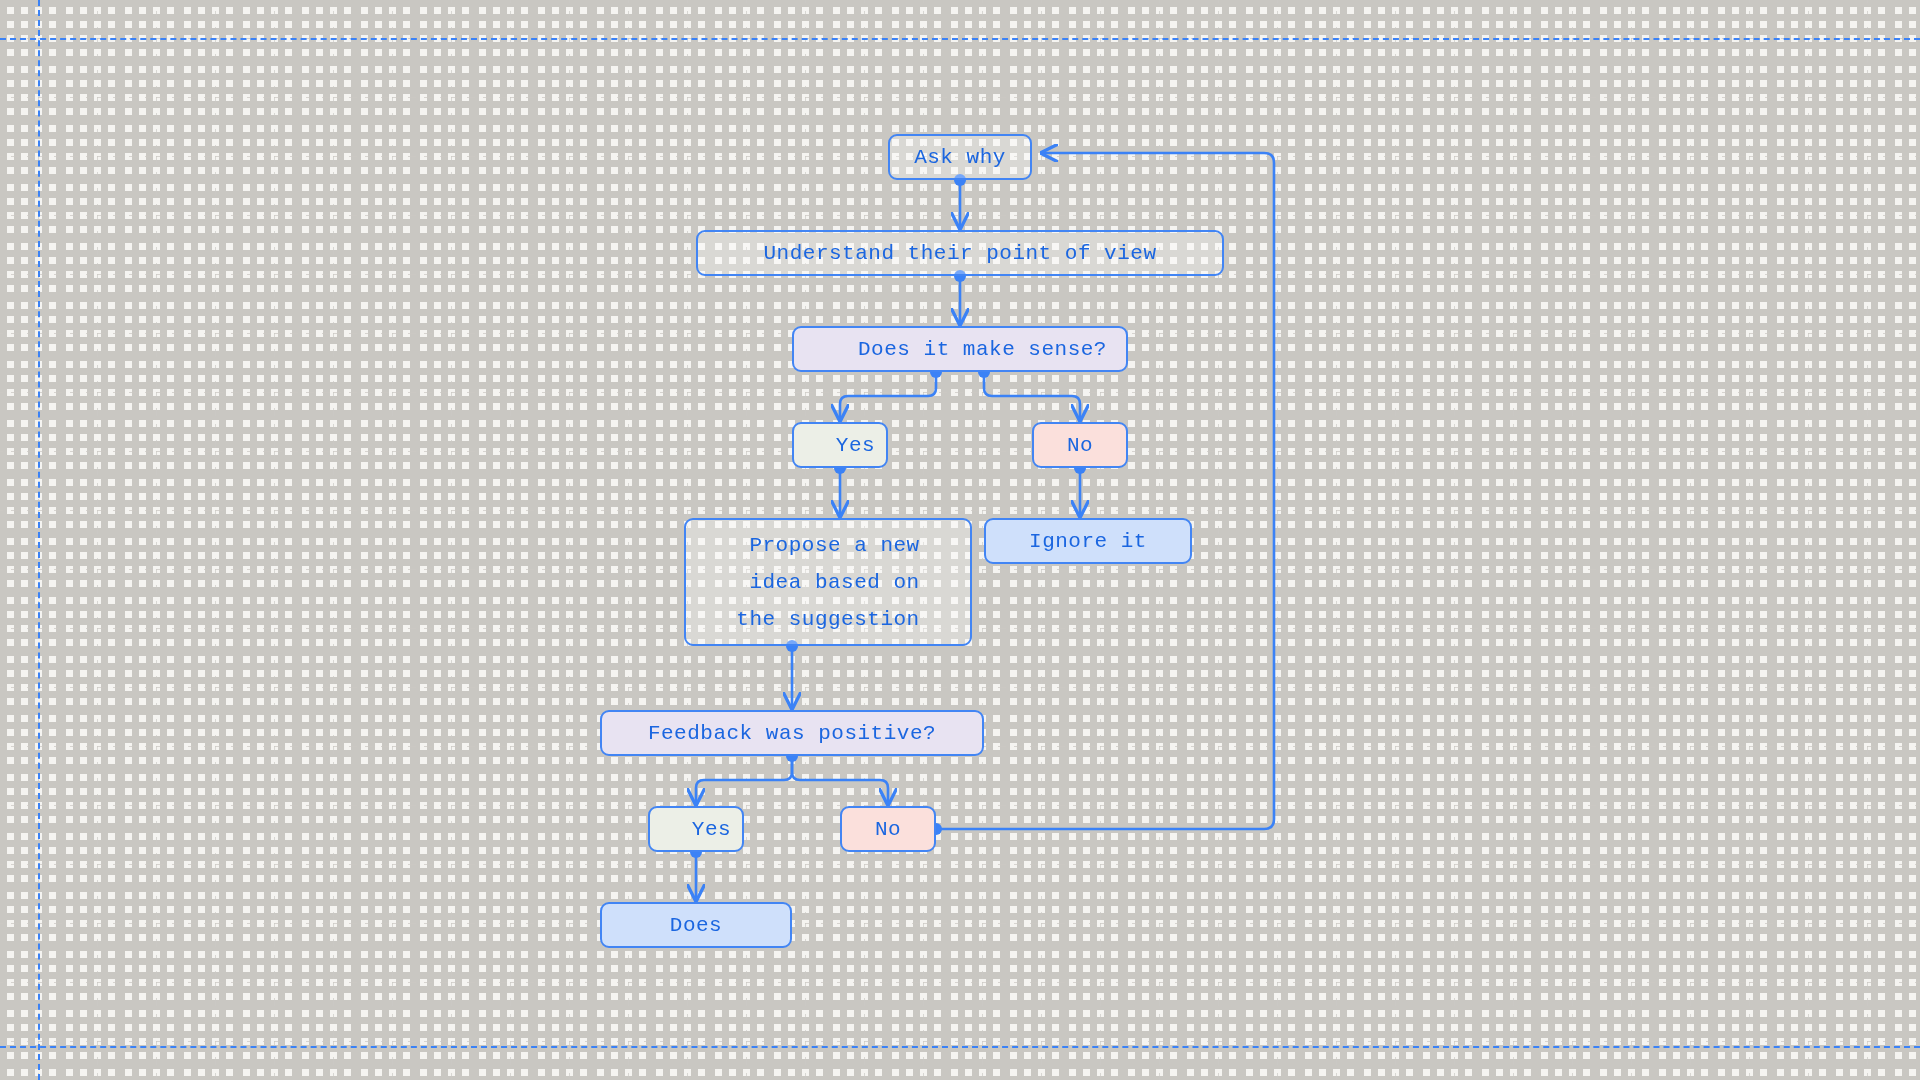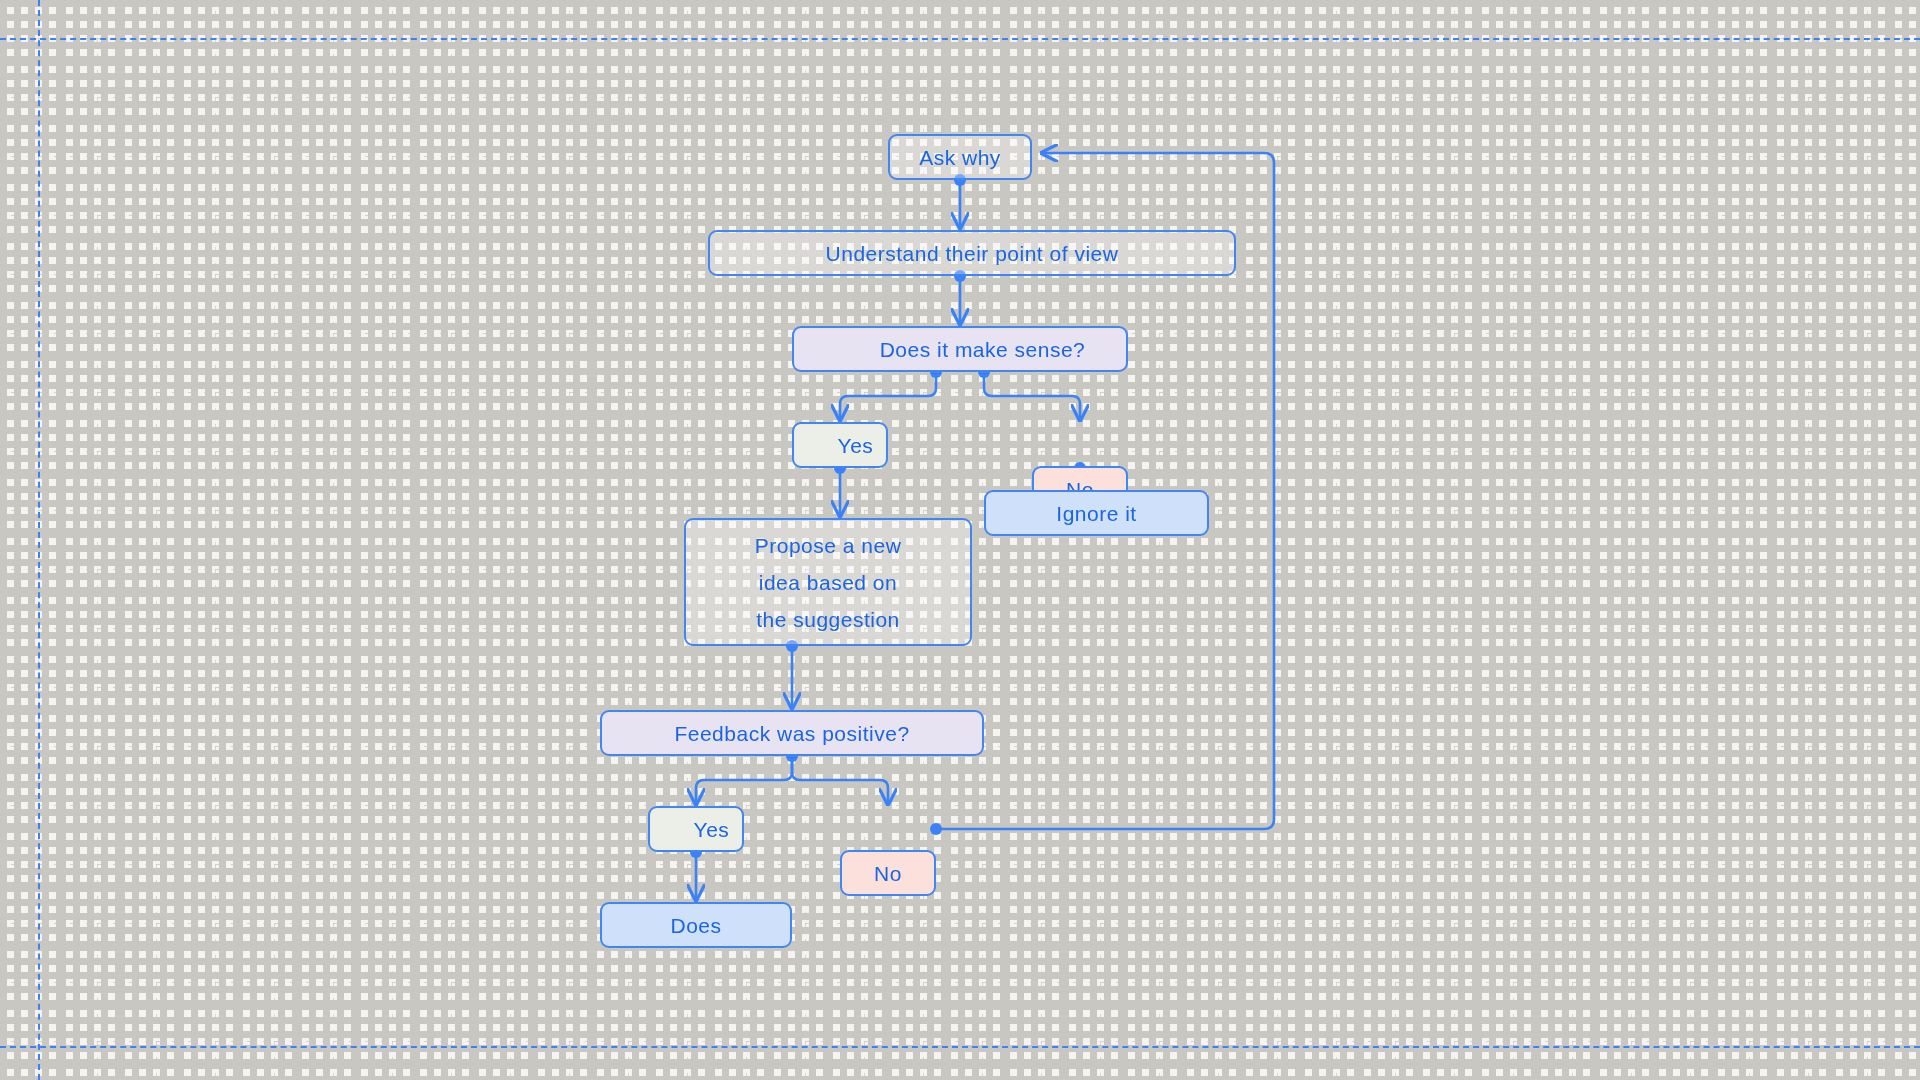--- a/index.html
+++ b/index.html
@@ -52,35 +52,35 @@
     height: 1080px;
     overflow: visible;
   }
 
   .node {
     position: absolute;
     box-sizing: border-box;
     border: 2px solid #4285f4;
     border-radius: 9px;
     color: #1b66e0;
-    font-family: Liberation Sans, sans-serif;
+    font-family: Liberation Mono, monospace;
     font-size: 21px;
     letter-spacing: 0.5px;
     display: flex;
     align-items: center;
     justify-content: center;
-    text-align: center;
+    text-align: right;
     line-height: 37px;
     white-space: pre-line;
     user-select: none;
   }
   .fill-plain   { background: rgba(255,255,255,0.30); }
   .fill-decision{ background: #e8e3f2; }
   .fill-yes     { background: #ecefe7; padding-left: 31px; }
-  .fill-no      { background: #fbe0dc; margin-top: 44px; }
+  .fill-no      { background: #fbe0dc; }
   .fill-blue    { background: #cfe0fb; }
 </style>
 </head>
 <body>
 
 <div id="canvas">
 
   <svg id="gridlayer" width="1920" height="1080" style="position:absolute;left:0;top:0;pointer-events:none;">
     <defs>
       <pattern id="gridpat" width="59" height="59" patternUnits="userSpaceOnUse" patternTransform="translate(38,38)">
@@ -135,26 +135,26 @@
       <circle cx="840" cy="468" r="6"></circle>
       <circle cx="1080" cy="468" r="6"></circle>
       <circle cx="792" cy="646" r="6"></circle>
       <circle cx="792" cy="756" r="6"></circle>
       <circle cx="696" cy="852" r="6"></circle>
       <circle cx="936" cy="829" r="6"></circle>
     </g>
   </svg>
 
   <div class="node fill-plain" style="left:888px;  top:134px; width:144px; height:46px;">Ask why</div>
-  <div class="node fill-plain" style="left:696px;  top:230px; width:528px; height:46px;margin-left:12px;">Understand their point of view</div>
+  <div class="node fill-plain" style="left:696px;  top:230px; width:528px; height:46px;">Understand their point of view</div>
   <div class="node fill-decision" style="left:792px;  top:326px; width:336px; height:46px;padding-left:45px;">Does it make sense?</div>
   <div class="node fill-yes" style="left:792px;  top:422px; width:96px;  height:46px;">Yes</div>
   <div class="node fill-no" style="left:1032px; top:422px; width:96px;  height:46px;">No</div>
   <div class="node fill-plain" style="left:648px;  top:518px; width:288px; height:128px;margin-left:36px;">Propose a new
 idea based on
 the suggestion</div>
-  <div class="node fill-blue" style="left:984px;  top:490px; width:225px; height:46px;">Ignore it</div>
+  <div class="node fill-blue" style="left:984px;  top:518px; width:208px; height:46px;">Ignore it</div>
   <div class="node fill-decision" style="left:600px;  top:710px; width:384px; height:46px;">Feedback was positive?</div>
   <div class="node fill-yes" style="left:648px;  top:806px; width:96px;  height:46px;">Yes</div>
   <div class="node fill-no" style="left:840px;  top:806px; width:96px;  height:46px;">No</div>
   <div class="node fill-blue" style="left:600px;  top:902px; width:192px; height:46px;">Does</div>
 
 </div>
 
 </body></html>

